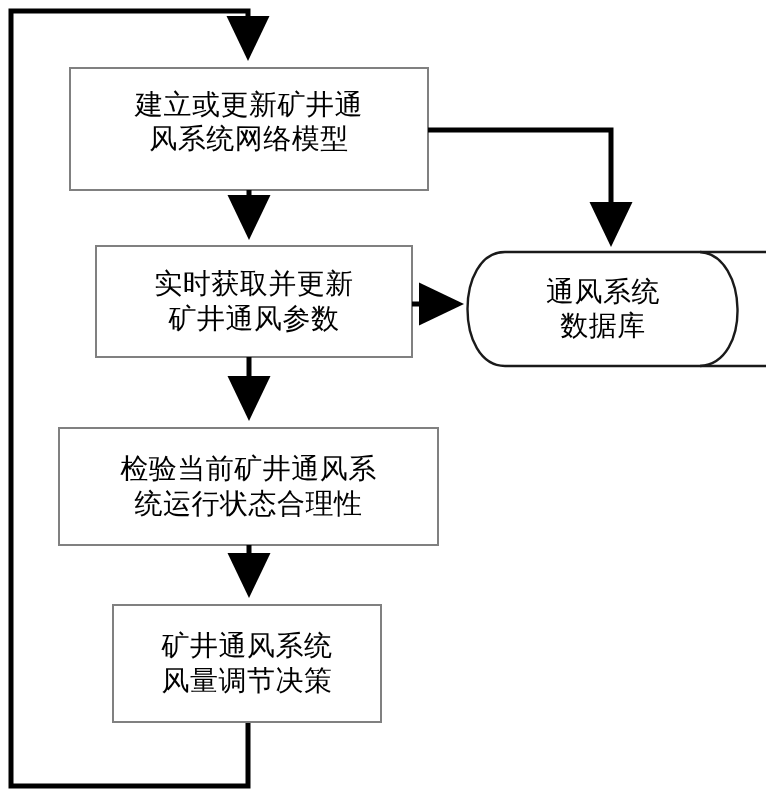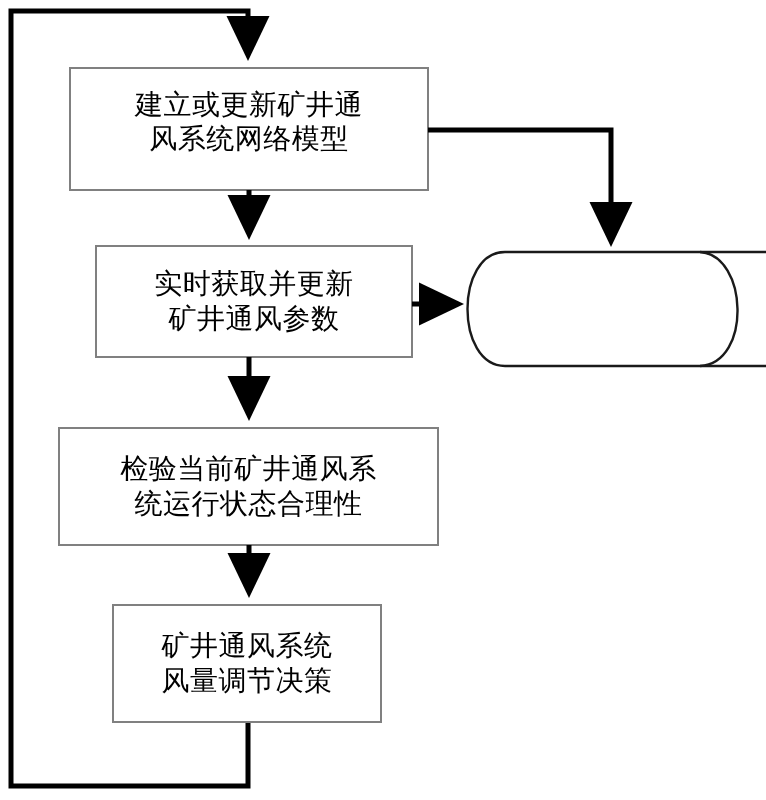--- a/index.html
+++ b/index.html
@@ -98,14 +98,16 @@
 
   <div class="node-text process-text" style="left:96px; top:246px; width:316px; height:111px;">实时获取并更新
 矿井通风参数</div>
 
   <div class="node-text process-text" style="left:59px; top:428px; width:379px; height:117px;">检验当前矿井通风系
 统运行状态合理性</div>
 
   <div class="node-text process-text" style="left:113px; top:605px; width:268px; height:117px;border-radius:12px;">矿井通风系统
 风量调节决策</div>
 
+  <div class="node-text db-text" style="left:505px; top:252px; width:196px; height:114px;">通风系统
+数据库</div>
 
 </div>
 
 </body></html>

